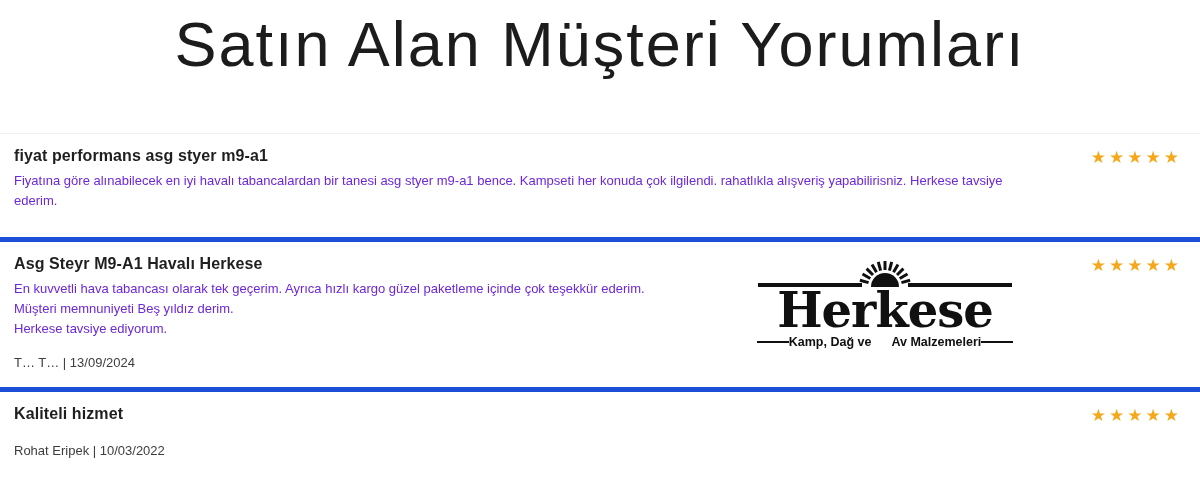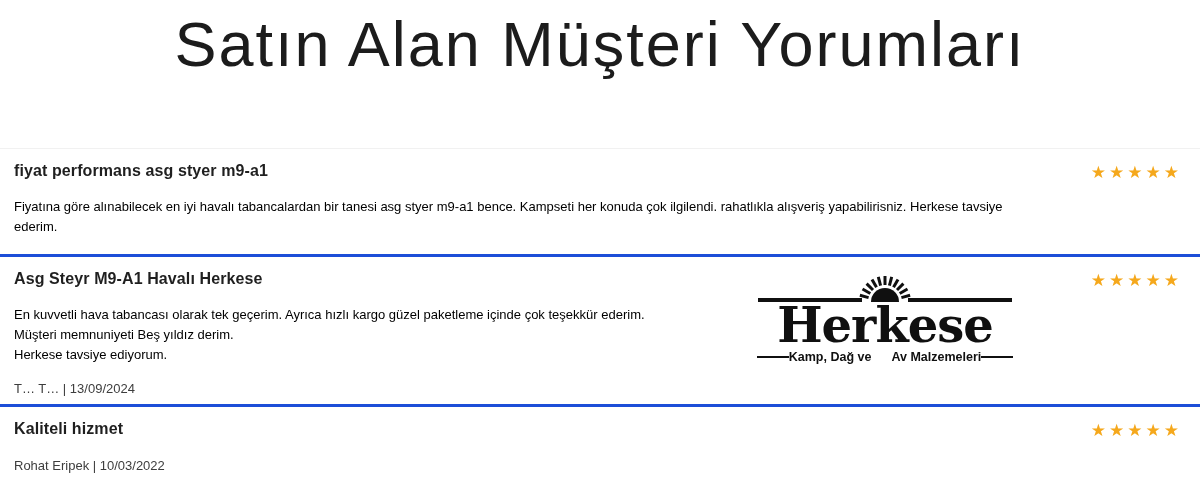--- a/index.html
+++ b/index.html
@@ -6,50 +6,50 @@
   html, body { background: #ffffff; }
   body {
     width: 1200px; height: 500px;
     font-family: "Liberation Sans", sans-serif;
     color: #3c3c3c;
     overflow: hidden;
   }
   .page { position: relative; width: 1200px; height: 500px; background: #fff; }
 
   .main-title {
-    height: 149px;
+    height: 134px;
     text-align: center;
     font-size: 63px;
     font-weight: 300;
     letter-spacing: 2px;
     color: #1c1c1c;
     padding-top: 8px;
     border-bottom: 1px solid #f1f1f1;
     white-space: nowrap;
   }
 
-  .review { position: relative; padding: 13px 14px 0 14px; border-bottom: 3px solid #1d4ed8; }
+  .review { position: relative; padding: 13px 14px 0 14px; border-bottom: 5px solid #1d4ed8; }
   .review-1 { height: 108px; }
   .review-2 { height: 150px; }
   .review-3 { height: 113px; border-bottom: 5px solid #404040; }
 
   .review-head { display: flex; justify-content: space-between; align-items: flex-start; }
   .review-title { font-size: 16px; font-weight: bold; color: #1f1f1f; letter-spacing: 0.1px; }
   .stars {
     font-size: 17px;
     letter-spacing: 3px;
     line-height: 22px;
     white-space: nowrap;
     margin-right: 4px;
   }
   .review-body {
-    margin-top: 13px;
+    margin-top: 2px;
     font-size: 13px;
     line-height: 20px;
-    color: #000000;
+    color: #6d28d9;
     white-space: pre-line;
     max-width: 1000px;
   }
   .review-author { margin-top: 16px; font-size: 13px; color: #3d3d3d; }
 
   
   .logo {
     position: absolute;
     top: 16px;
     right: 170px;

